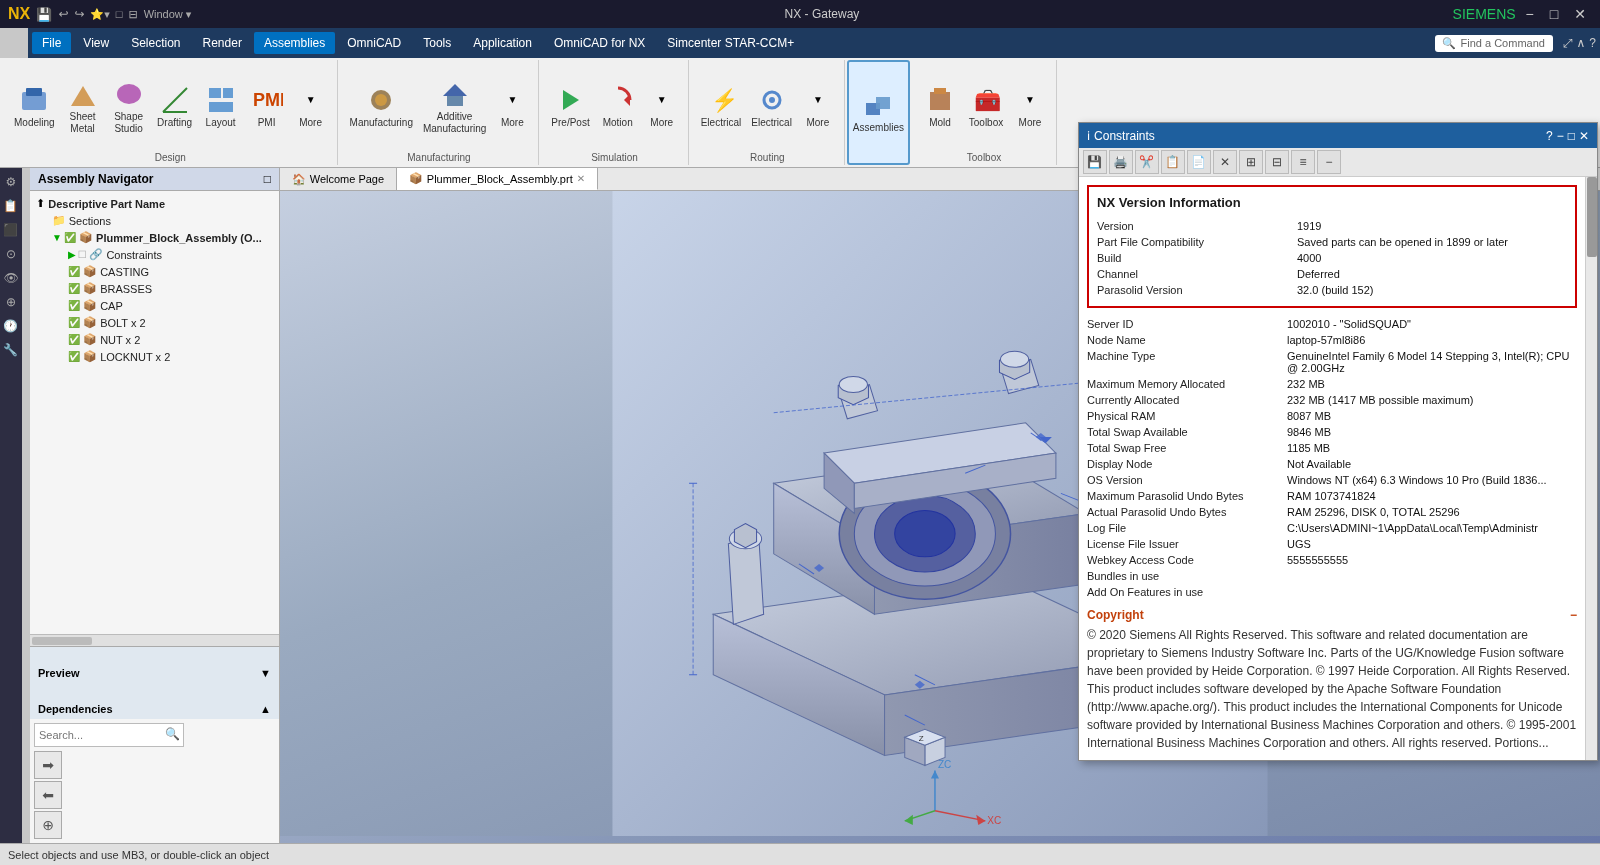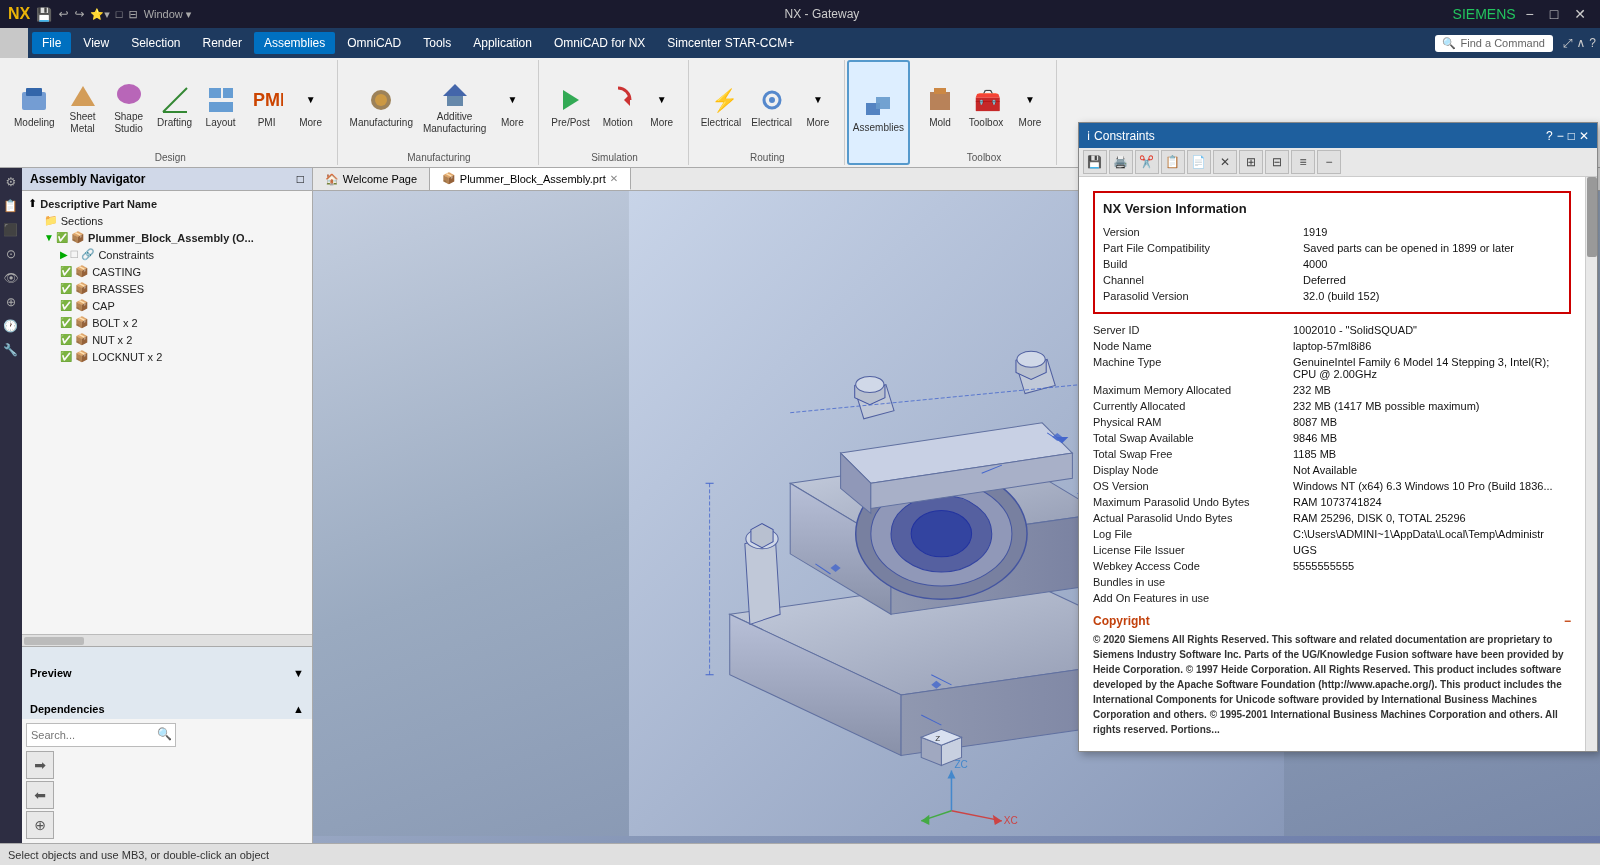--- a/index.html
+++ b/index.html
@@ -71,22 +71,22 @@
 
     
     #left-sidebar {
       width: 22px; background: #2d2d42; display: flex; flex-direction: column;
       align-items: center; padding: 4px 0; gap: 4px;
     }
     .sidebar-icon { color: #aaa; font-size: 12px; cursor: pointer; padding: 3px; }
 
     
     #nav-panel {
-      width: 291px; background: #f5f5f5; border-right: 1px solid #aaa;
-      display: flex; flex-direction: column; overflow: hidden;
+      width: 250px; background: #f5f5f5; border-right: 1px solid #aaa;
+      display: flex; flex-direction: column; overflow: hidden; margin-left: 8px;
     }
     #nav-header {
       display: flex; align-items: center; justify-content: space-between;
       background: #d0d8e8; padding: 4px 8px; font-weight: bold; font-size: 12px;
       border-bottom: 1px solid #aaa;
     }
     #nav-tree { flex: 1; overflow-y: auto; padding: 4px; }
     .tree-item {
       display: flex; align-items: center; padding: 2px 2px; cursor: pointer;
       white-space: nowrap; font-size: 11px;
@@ -182,21 +182,21 @@
     }
     .info-label {
       width: 200px; min-width: 200px; color: #222; font-weight: 500;
     }
     .info-value { color: #111; flex: 1; }
     #copyright-section { margin-top: 8px; }
     #copyright-header {
       display: flex; align-items: flex-start; justify-content: space-between;
       font-size: 12px; font-weight: bold; margin-bottom: 4px; color: #c2410c;
     }
-    #copyright-text { font-size: 10px; color: #333; line-height: 1.5; font-weight: bold; }
+    #copyright-text { font-size: 12px; color: #333; line-height: 1.5; }
   </style>
 </head>
 <body>
 
 <div id="title-bar">
   <div id="title-bar-left">
     <span id="nx-logo">NX</span>
     <span style="color:#aaa;cursor:pointer;font-size:13px;">💾</span>
     <span style="color:#aaa;cursor:pointer;font-size:12px;">↩</span>
     <span style="color:#aaa;cursor:pointer;font-size:12px;">↪</span>
@@ -679,21 +679,21 @@
     <div class="info-tb-btn">✂️</div>
     <div class="info-tb-btn">📋</div>
     <div class="info-tb-btn">📄</div>
     <div class="info-tb-btn">✕</div>
     <div class="info-tb-btn">⊞</div>
     <div class="info-tb-btn">⊟</div>
     <div class="info-tb-btn">≡</div>
     <div class="info-tb-btn">−</div>
   </div>
   <div style="display:flex;flex:1;overflow:hidden;max-height:620px;">
-    <div id="info-content" style="flex:1;overflow-y:auto;padding:14px;">
+    <div id="info-content" style="flex:1;overflow-y:auto;padding:8px;">
 
       <div id="version-box">
         <div id="version-title">NX Version Information</div>
 
         <div class="info-row">
           <span class="info-label">Version</span>
           <span class="info-value">1919</span>
         </div>
         <div class="info-row">
           <span class="info-label">Part File Compatibility</span>

